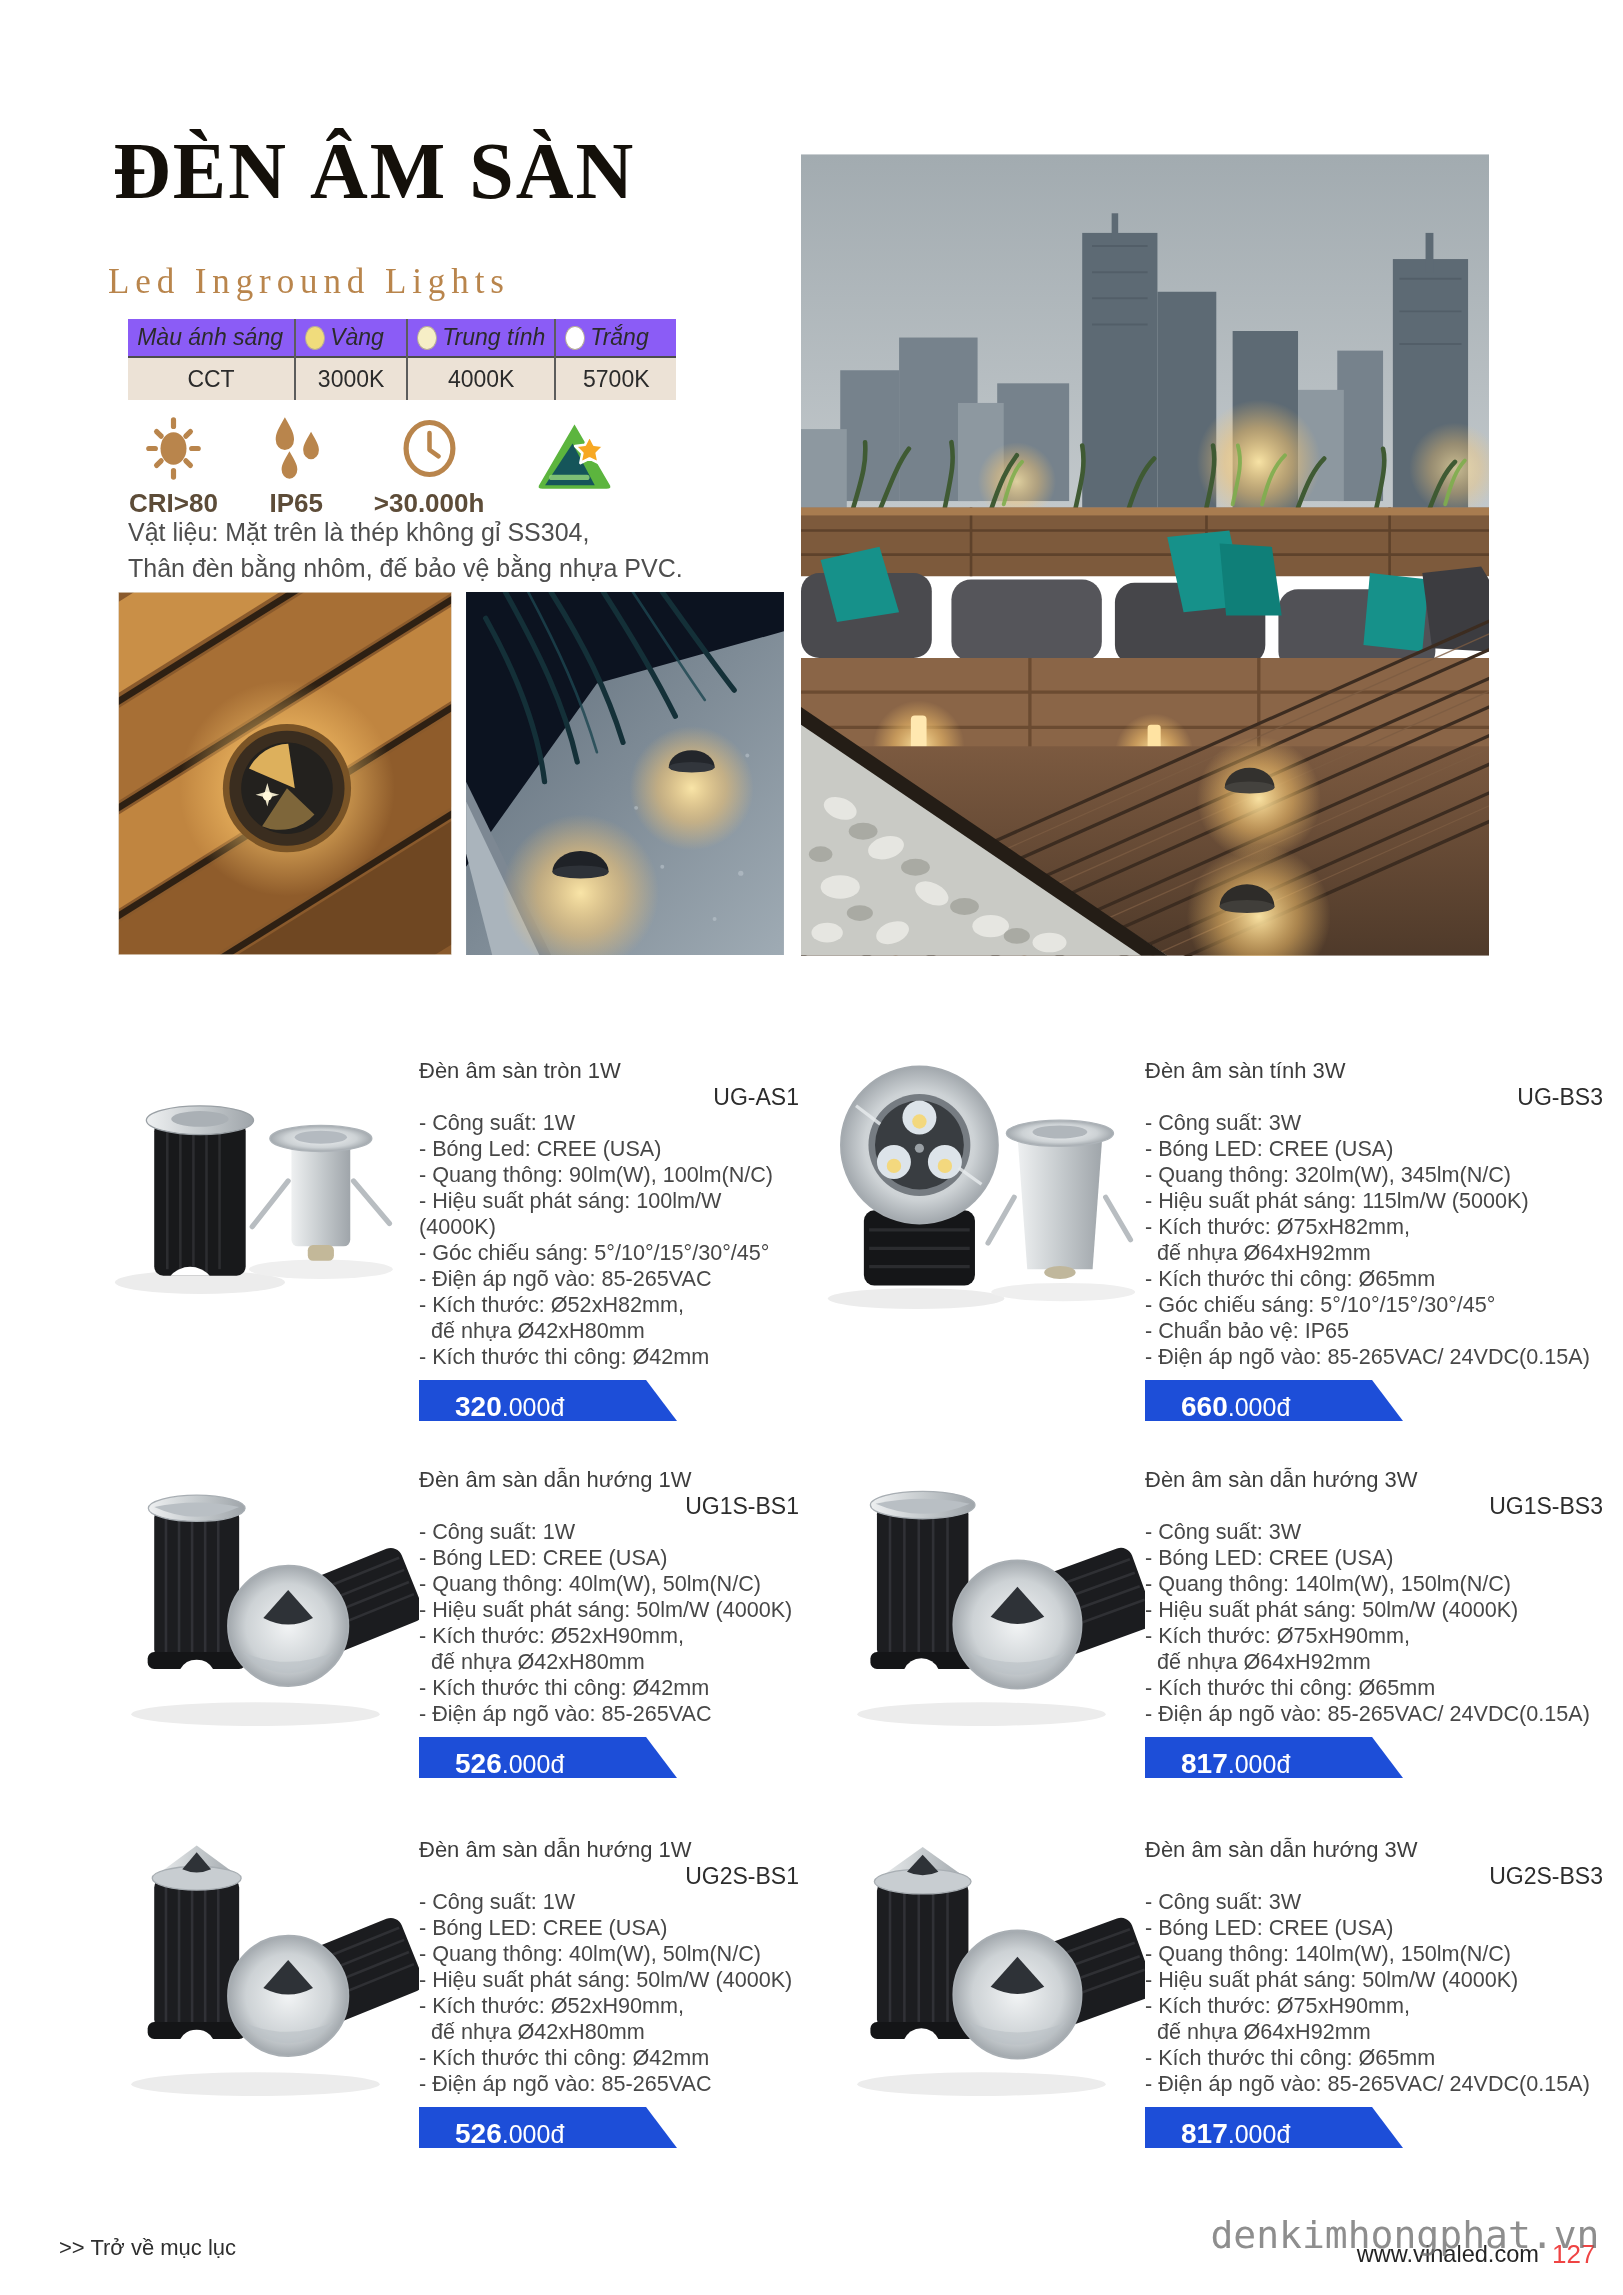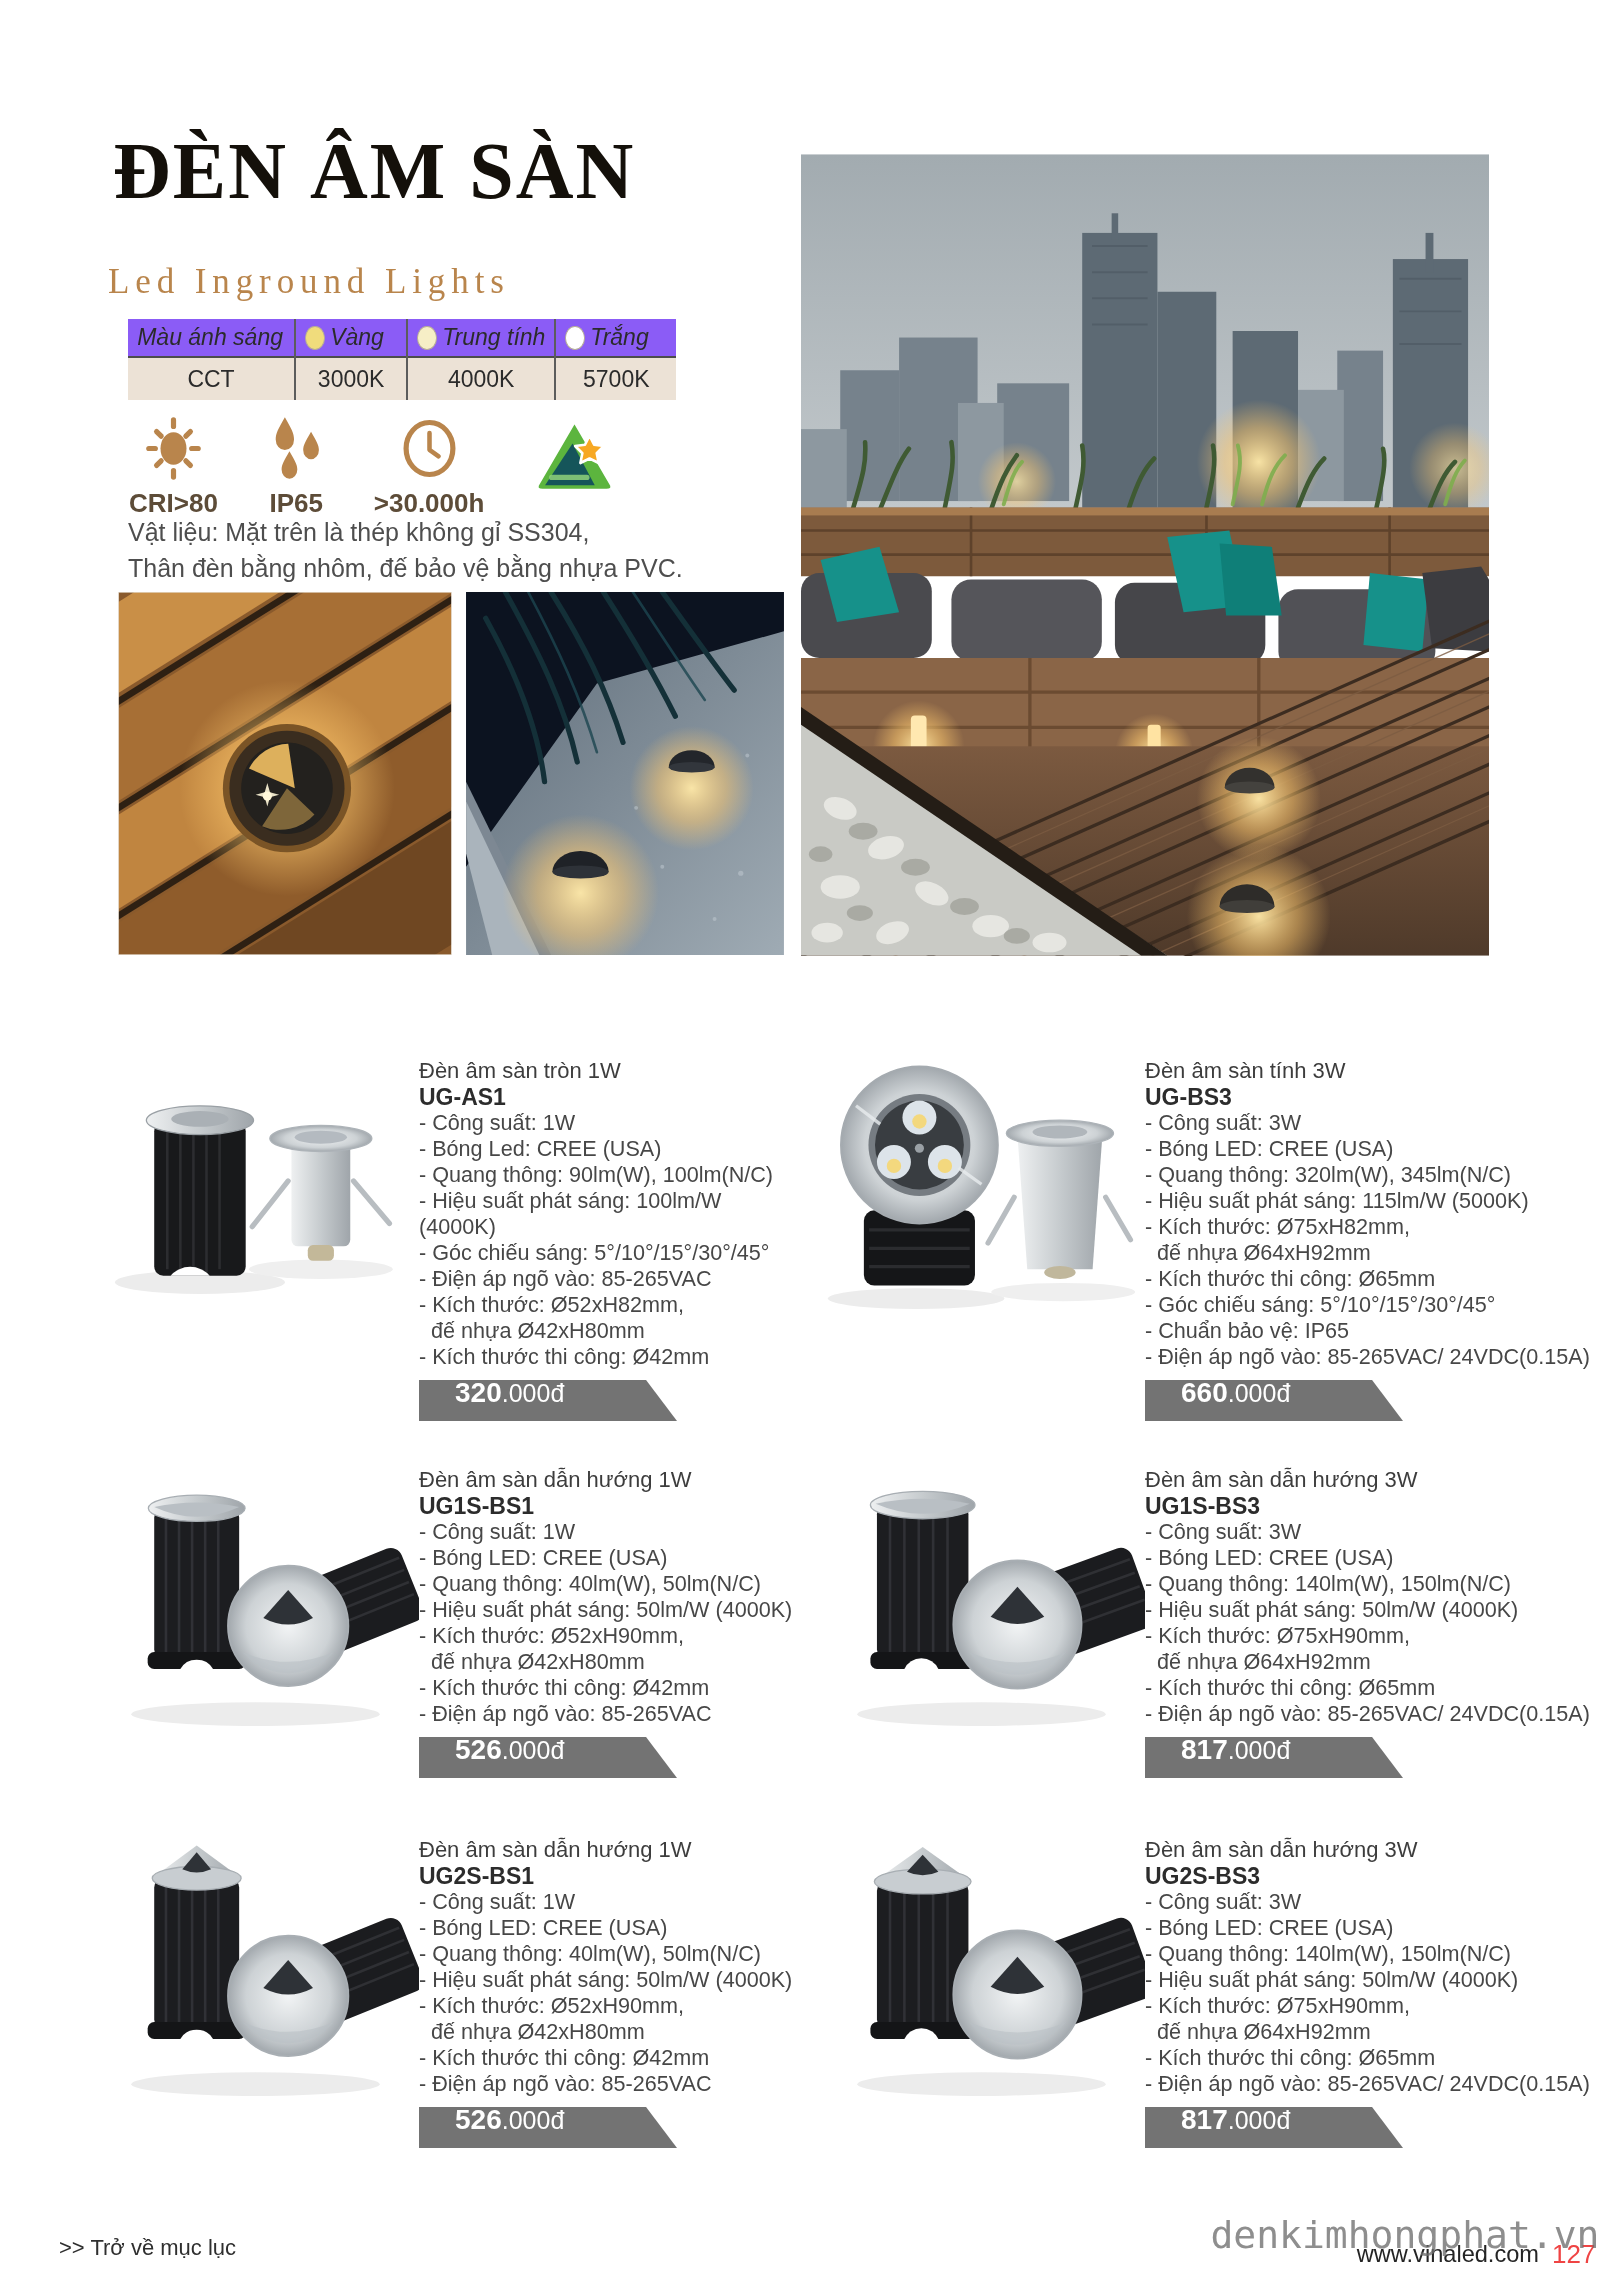--- a/index.html
+++ b/index.html
@@ -35,25 +35,25 @@
   .note{left:128px;font-size:25px;color:#4e4e4e;}
 
   
   .photo{display:block;}
 
   
   .product{position:absolute;display:flex;}
   .p-img{flex:0 0 327px;}
   .p-text{flex:1;padding-top:10.5px;}
   .p-name{font-size:22px;color:#3d3d3d;line-height:26px;}
-  .p-model{font-size:23px;font-weight:bold;color:#2c2c2c;line-height:26px;}
+  .p-model{font-size:23px;font-weight:normal;color:#2c2c2c;line-height:26px;text-align:right;}
   .spec-line{font-size:21.6px;color:#474747;line-height:26px;white-space:pre-wrap;}
-  .price{margin-top:10.5px;width:258px;height:41px;background:#737373;
+  .price{margin-top:10.5px;width:258px;height:41px;background:#1d4ed8;
     clip-path:polygon(0 0,88% 0,100% 100%,0 100%);
-    line-height:25px;padding-left:36px;box-sizing:border-box;}
+    line-height:53px;padding-left:36px;box-sizing:border-box;}
   .price .big{font-size:28px;font-weight:bold;color:#ffffff;}
   .price .small{font-size:25px;color:#ffffff;}
 
   
   .footer-left{left:59px;top:2235px;font-size:22px;color:#2f2f2f;}
   .watermark{right:23.6px;top:2213px;font-family:"DejaVu Sans Mono",monospace;
     font-size:38px;color:rgba(110,110,110,.78);pointer-events:none;white-space:nowrap;}
   .site{right:84px;top:2241px;font-size:23.6px;color:#242424;}
   .pageno{right:27.5px;top:2239px;font-size:26px;color:#ef4444;}
 </style>

